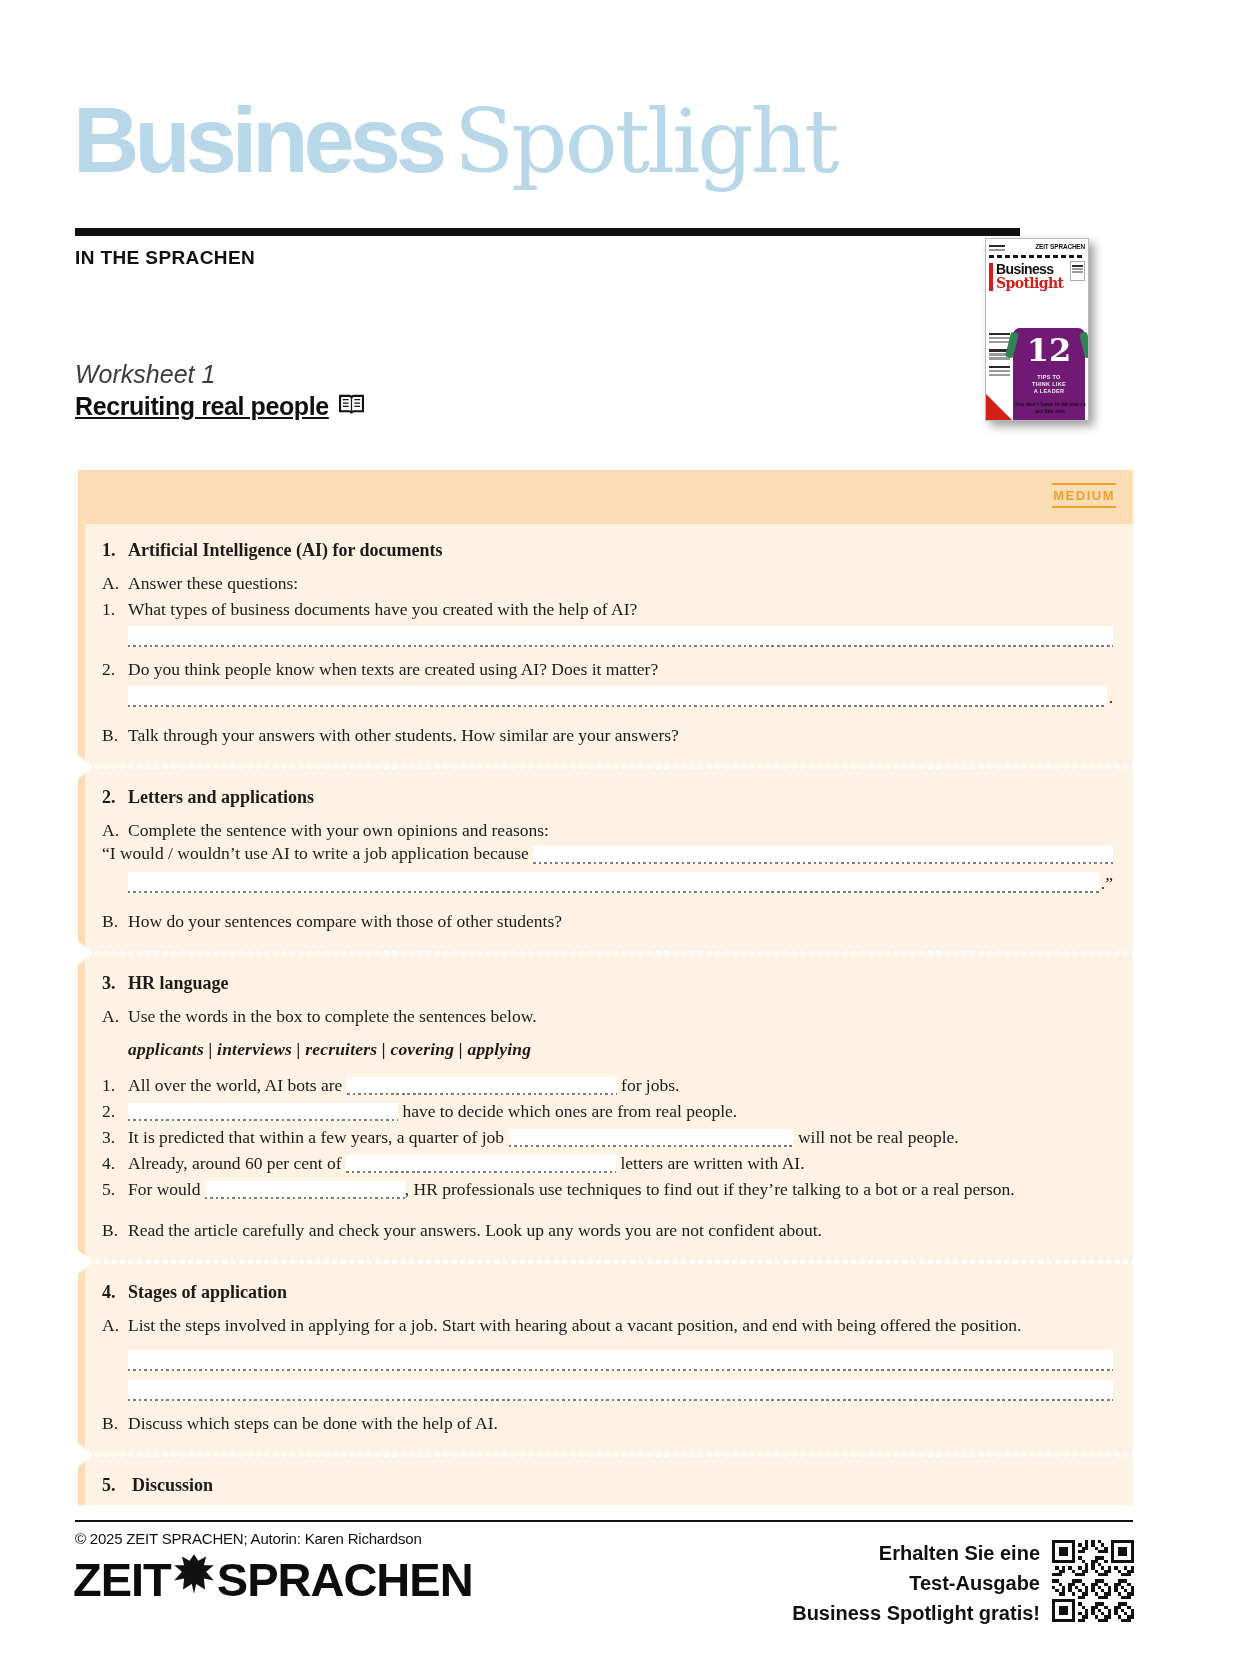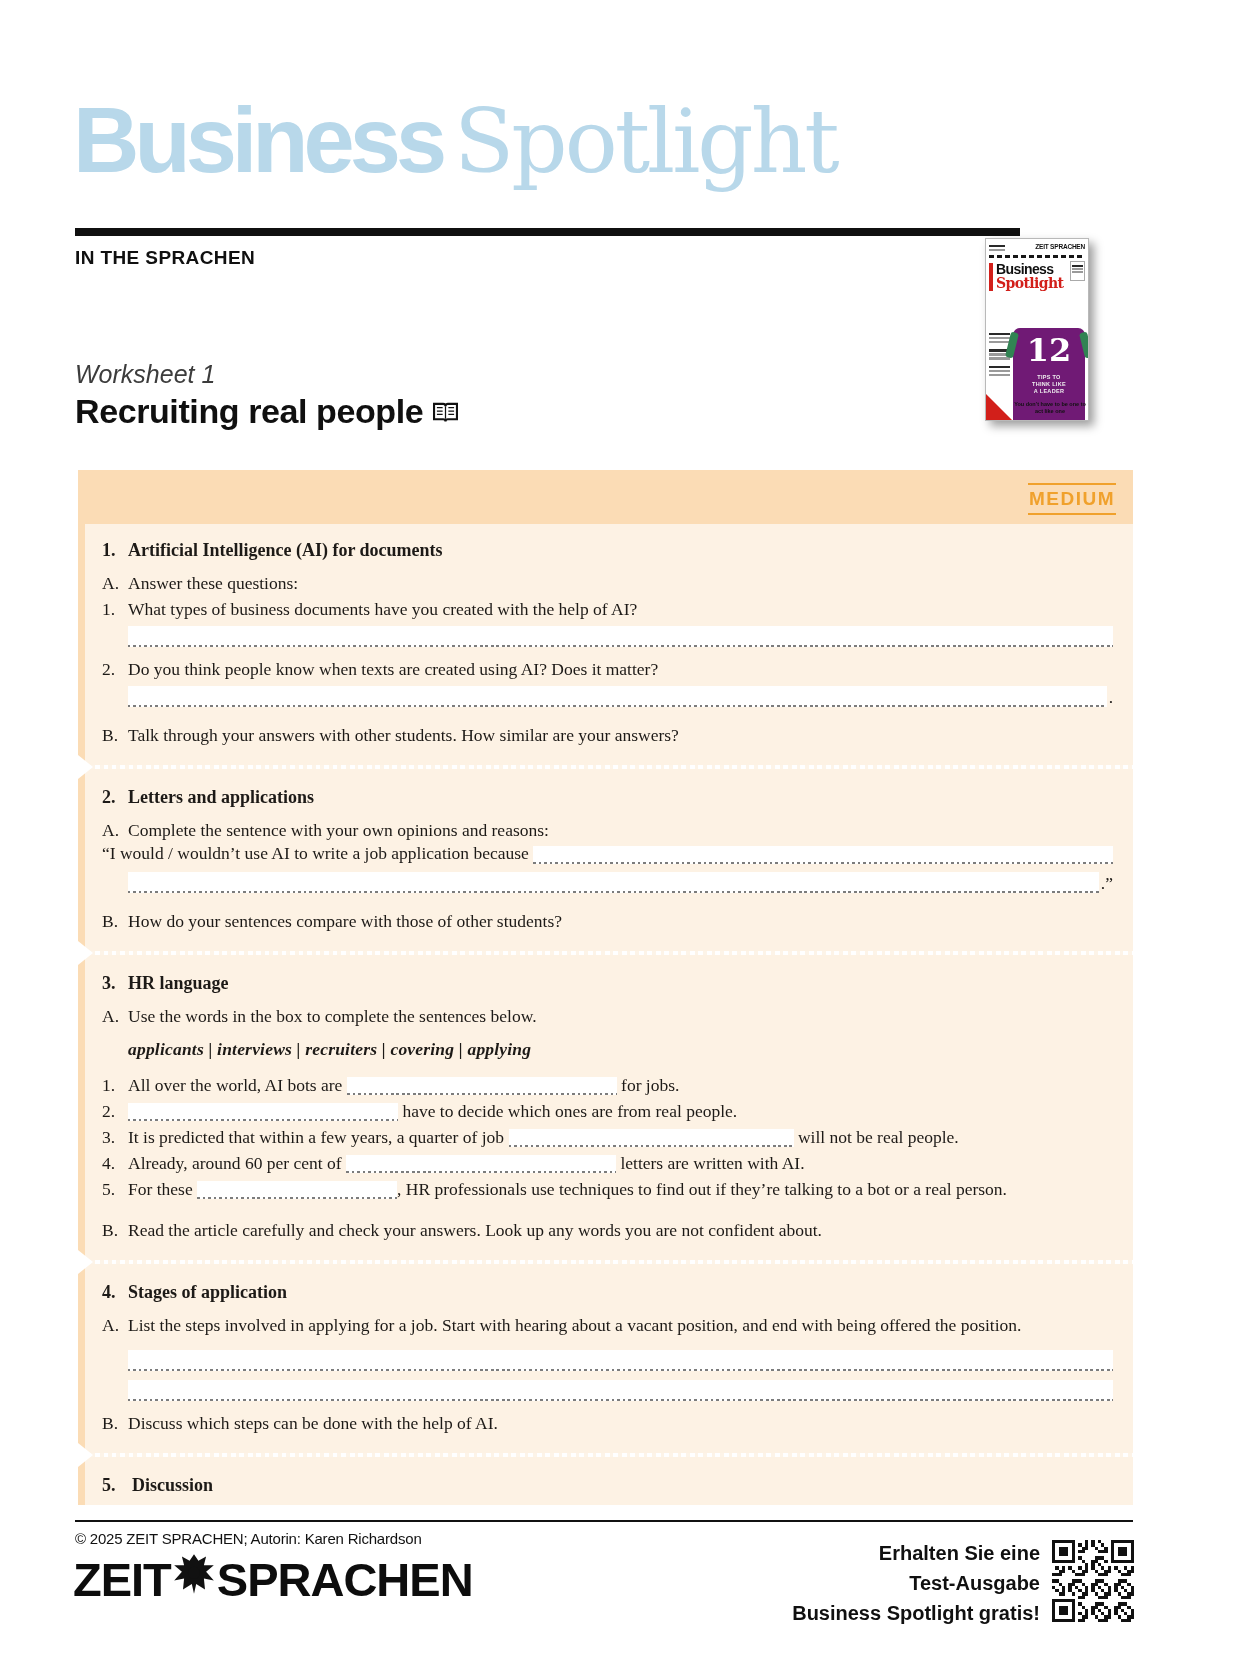--- a/index.html
+++ b/index.html
@@ -33,27 +33,27 @@
   .shirt { position:absolute; left:27px; top:53px; width:72px; height:102px; background:#701a75; border-radius:7px;margin-top:36px; }
   .shirt:before { content:""; position:absolute; left:-5px; top:4px; width:8px; height:26px; background:#318353; border-radius:3px; transform:rotate(14deg); }
   .shirt:after { content:""; position:absolute; right:-5px; top:4px; width:8px; height:26px; background:#318353; border-radius:3px; transform:rotate(-14deg); }
   .shirt-num { position:absolute; left:0; right:0; top:6px; text-align:center; font-size:32px; line-height:32px; font-weight:700; color:#fff; font-family:"DejaVu Serif",serif; }
   .shirt-txt { position:absolute; left:0; right:0; top:46px; text-align:center; font-size:5.5px; line-height:7px; font-weight:800; color:#efefef; letter-spacing:.3px; }
   .cov-tagline { position:absolute; left:28px; right:2px; bottom:6px; font-size:5.5px; line-height:6.5px; font-weight:700; color:#111; text-align:center; }
   .cov-tri { position:absolute; left:0; bottom:0; width:0; height:0; border-bottom:26px solid #d21f1a; border-right:26px solid transparent; }
 
   
   .ws-eyebrow { position:absolute; left:75px; top:360px; font-size:25px; color:#3c3c3c;font-style:italic; }
-  .ws-title { position:absolute; left:75px; top:392px; font-size:34px; font-weight:800; letter-spacing:-.4px; color:#101010; display:flex; align-items:center; gap:9px; }
+  .ws-title { position:absolute; left:75px; top:392px; font-size:25px; font-weight:800; letter-spacing:-.4px; color:#101010; display:flex; align-items:center; gap:9px;text-decoration:underline; }
 
   
   .box { position:absolute; left:78px; top:470px; width:1055px; height:1035px; background:#fdf2e4; overflow:hidden; }
   .box:before { content:""; position:absolute; left:0; top:0; bottom:0; width:7px; background:#fbdcb5; }
   .band { position:relative; height:54px; background:#fbdcb5; }
-  .badge { position:absolute; right:17px; top:13px; font-size:19px; font-weight:800; letter-spacing:1.5px; color:#f0a12c;
+  .badge { position:absolute; right:17px; top:13px; font-size:13px; font-weight:800; letter-spacing:1.5px; color:#f0a12c;
            border-top:2px solid #f0a12c; border-bottom:2px solid #f0a12c; padding:3px 1px; }
   .content { position:relative; padding:13px 20px 0 24px; font-family:"Liberation Serif", serif; font-size:17.5px; color:#1d1a17; }
 
   .row { display:flex; line-height:26px; }
   .rownum { flex:none; width:26px; }
   .rowtext { flex:1 1 auto; }
   .nowrap { white-space:nowrap; overflow:hidden; }
   .shead { font-weight:700; font-size:18px; margin-bottom:7px; }
   .ml { }
   .gap-b { margin-top:15px; }
@@ -232,21 +232,21 @@
       <div class="row nowrap">
         <span class="rownum">3.</span>
         <span class="rowtext nowrap"><span>It is predicted that within a few years, a quarter of job</span> <span class="blank w285"></span> <span>will not be real people.</span></span>
       </div>
       <div class="row nowrap">
         <span class="rownum">4.</span>
         <span class="rowtext nowrap"><span>Already, around 60 per cent of</span> <span class="blank w270"></span> <span>letters are written with AI.</span></span>
       </div>
       <div class="row nowrap">
         <span class="rownum">5.</span>
-        <span class="rowtext nowrap"><span>For these</span> <span class="blank w200"></span><span>, HR professionals use techniques to find out if they’re talking to a bot or a real person.</span></span>
+        <span class="rowtext nowrap"><span>For would</span> <span class="blank w200"></span><span>, HR professionals use techniques to find out if they’re talking to a bot or a real person.</span></span>
       </div>
       <div class="row gap-b">
         <span class="rownum">B.</span>
         <span class="rowtext">Read the article carefully and check your answers. Look up any words you are not confident about.</span>
       </div>
 
       <div class="sep"></div>
 
       <div class="row shead">
         <span class="rownum">4.</span>

